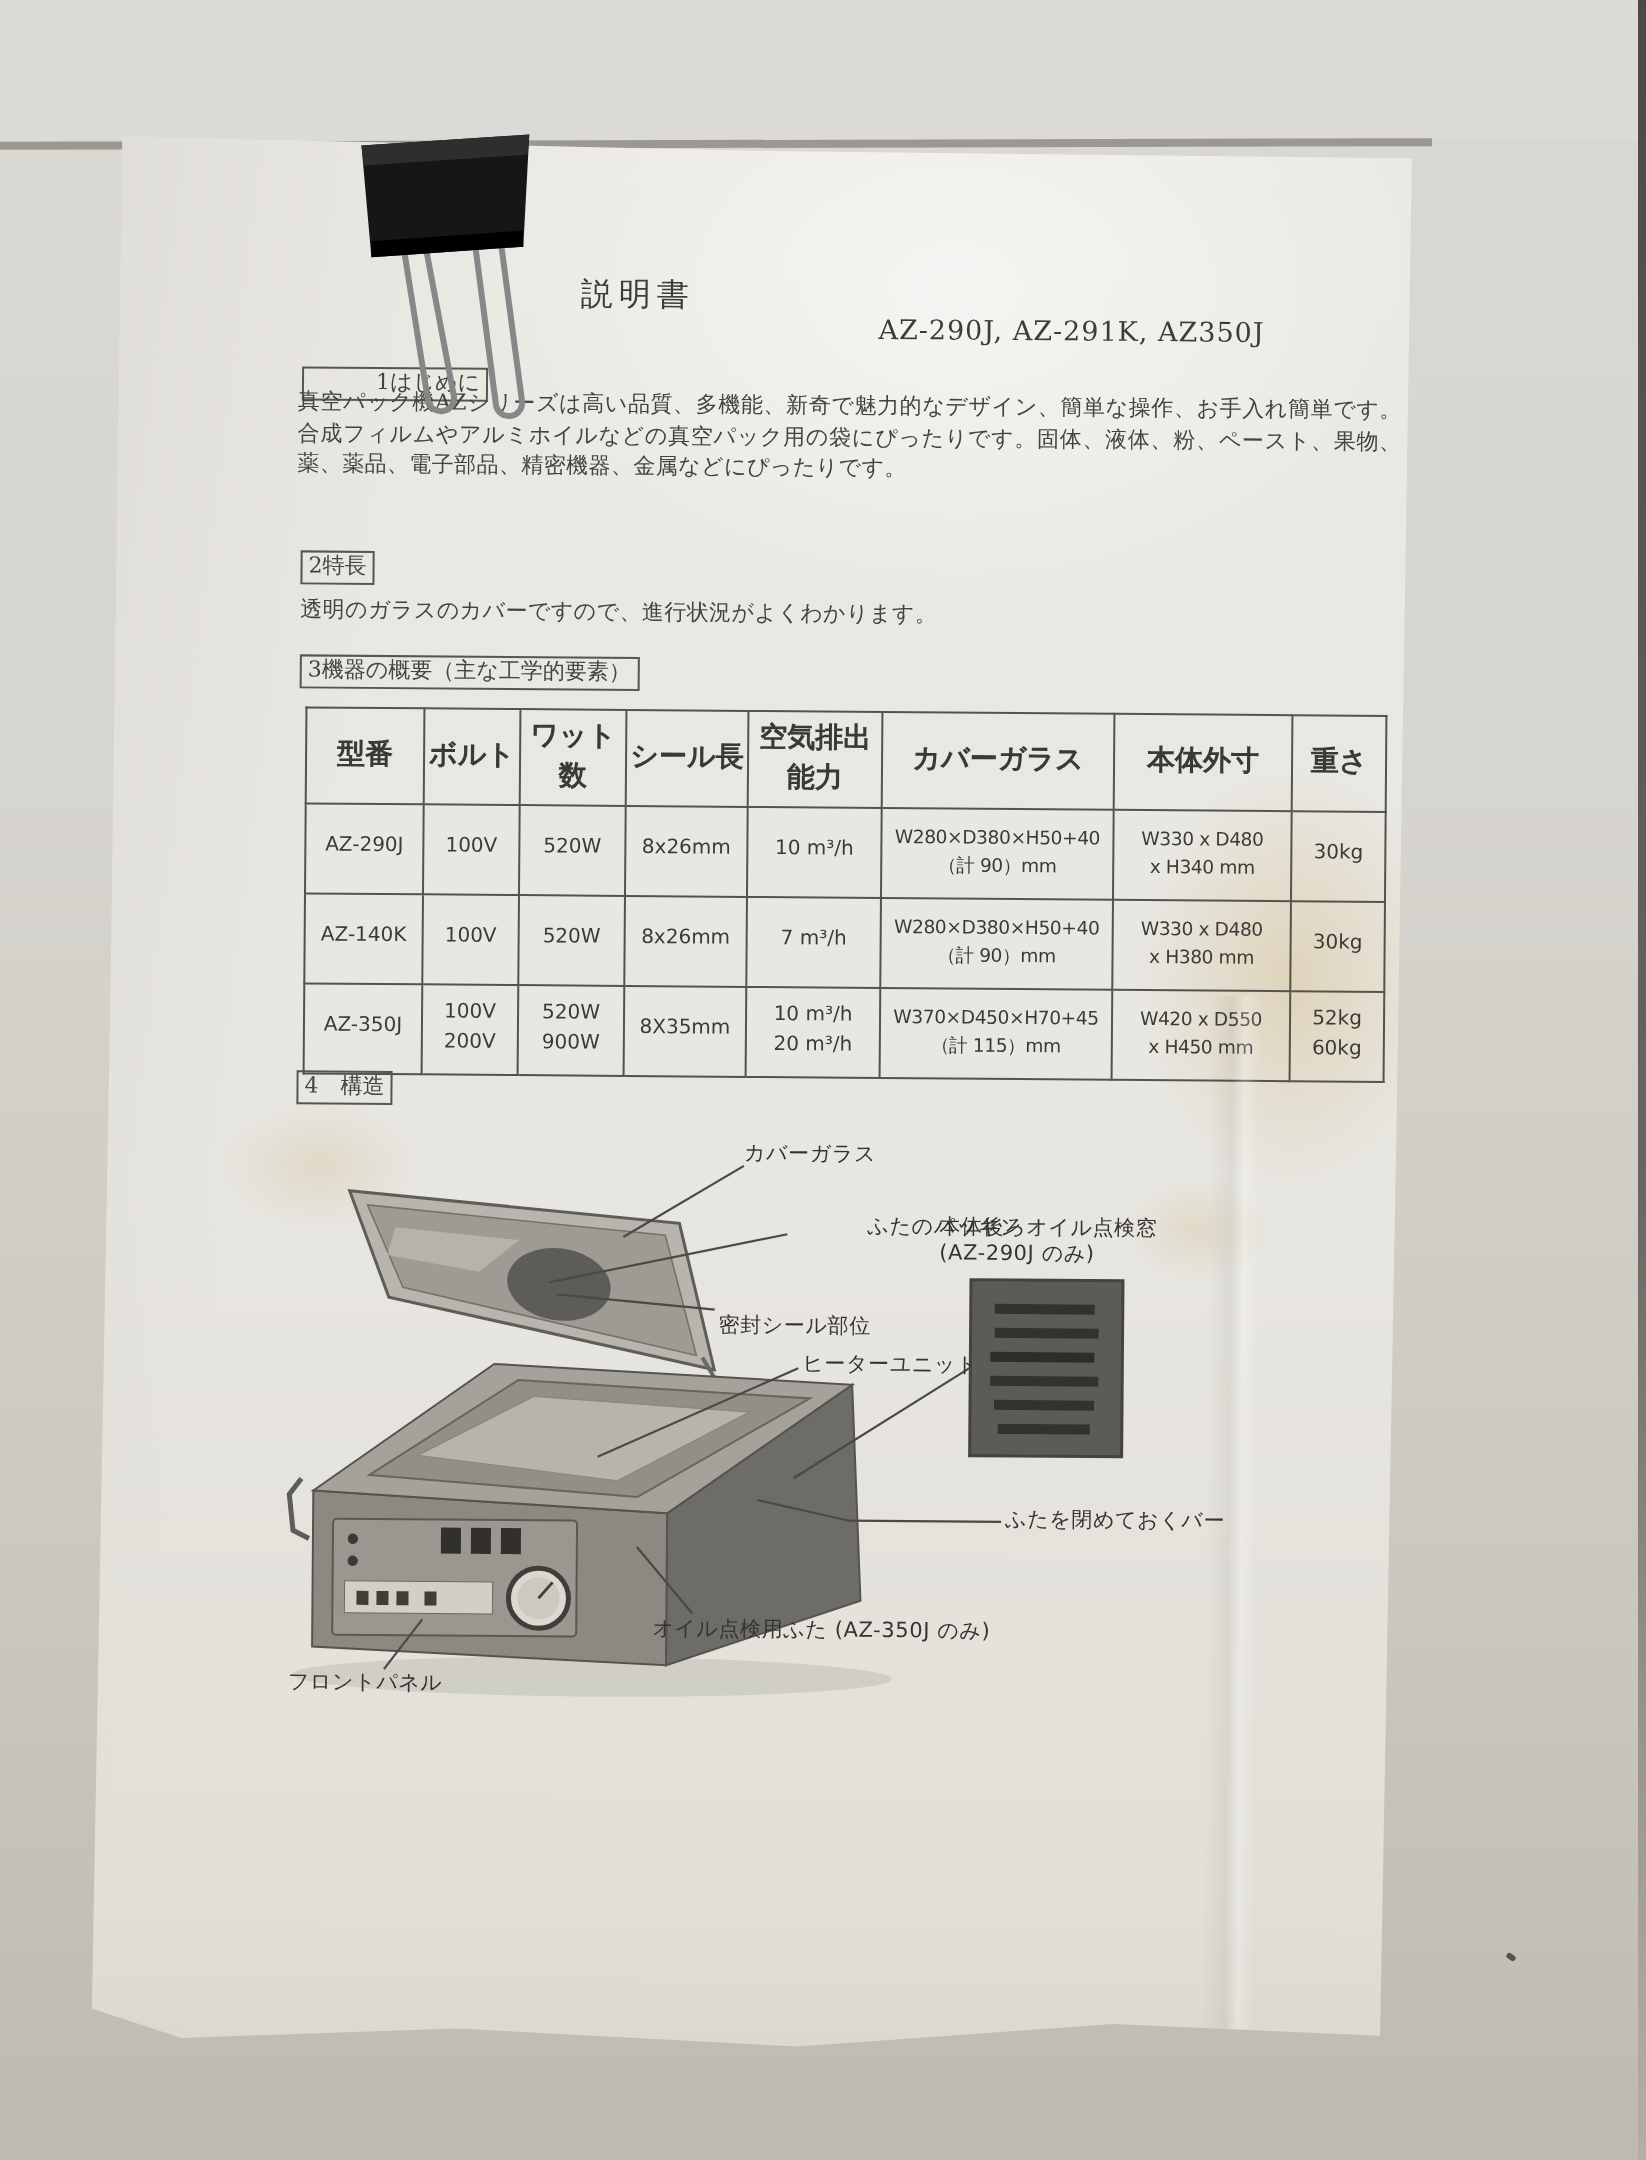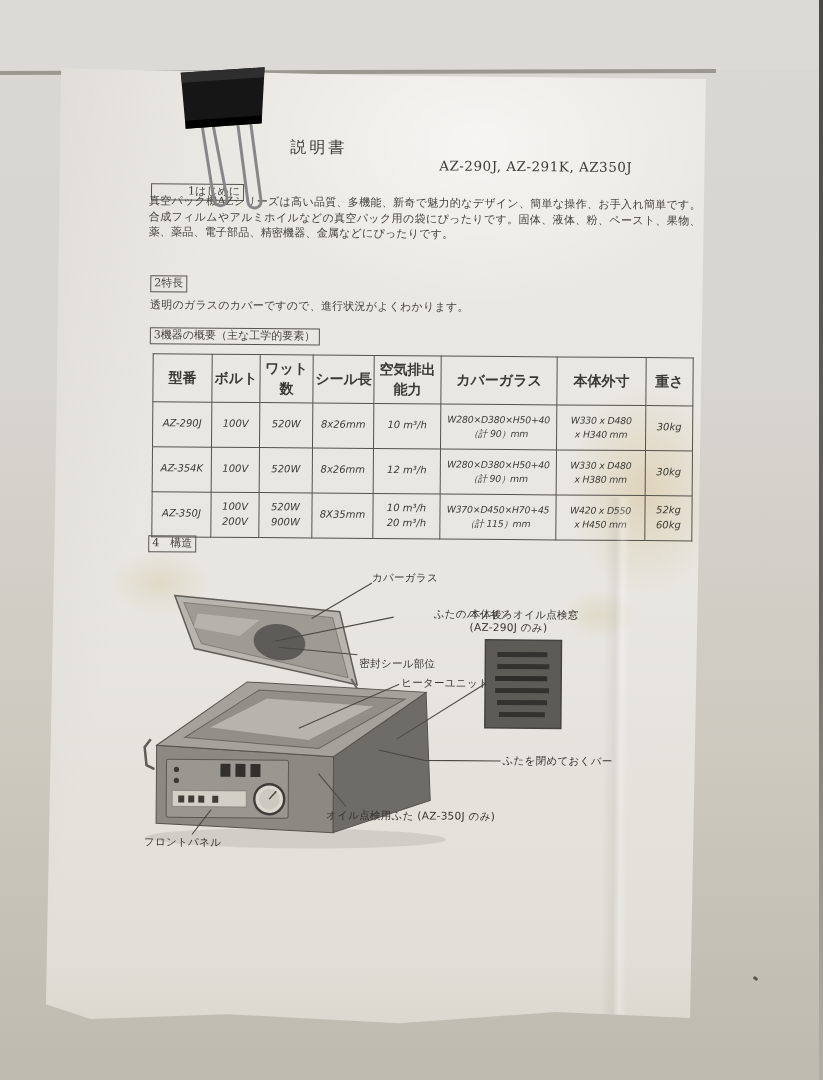--- a/index.html
+++ b/index.html
@@ -67,21 +67,21 @@
   .spec-table{
     position:absolute;left:103px;top:289px;width:540px;
     border-collapse:collapse;table-layout:fixed;
     font-size:10px;color:#3b3a35;
   }
   .spec-table th,.spec-table td{
     border:1px solid #54524c;text-align:center;vertical-align:middle;
     white-space:pre-line;line-height:1.45;padding:3px 1px;
   }
   .spec-table th{font-size:14px;font-weight:700;height:38px;color:#3a3933;}
-  .spec-table td{height:38px;font-style:italic;}
+  .spec-table td{height:38px;}
   .spec-table .dim{font-size:9.3px;letter-spacing:-0.2px;}
 
   
   .diagram{position:absolute;left:90px;top:505px;width:505px;height:300px;}
   .diagram svg{position:absolute;inset:0;}
   .dlabel{
     position:absolute;font-size:10.5px;line-height:13px;color:#35332f;
     letter-spacing:.3px;white-space:pre-line;
   }
 
@@ -142,25 +142,25 @@
           <td>520W</td>
           <td>8x26mm</td>
           <td>10 m³/h</td>
           <td class="dim">W280×D380×H50+40
 （計 90）mm</td>
           <td class="dim">W330 x D480
 x H340 mm</td>
           <td>30kg</td>
         </tr>
         <tr>
-          <td>AZ-354K</td>
+          <td>AZ-140K</td>
           <td>100V</td>
           <td>520W</td>
           <td>8x26mm</td>
-          <td>12 m³/h</td>
+          <td>7 m³/h</td>
           <td class="dim">W280×D380×H50+40
 （計 90）mm</td>
           <td class="dim">W330 x D480
 x H380 mm</td>
           <td>30kg</td>
         </tr>
         <tr>
           <td>AZ-350J</td>
           <td>100V
 200V</td>

